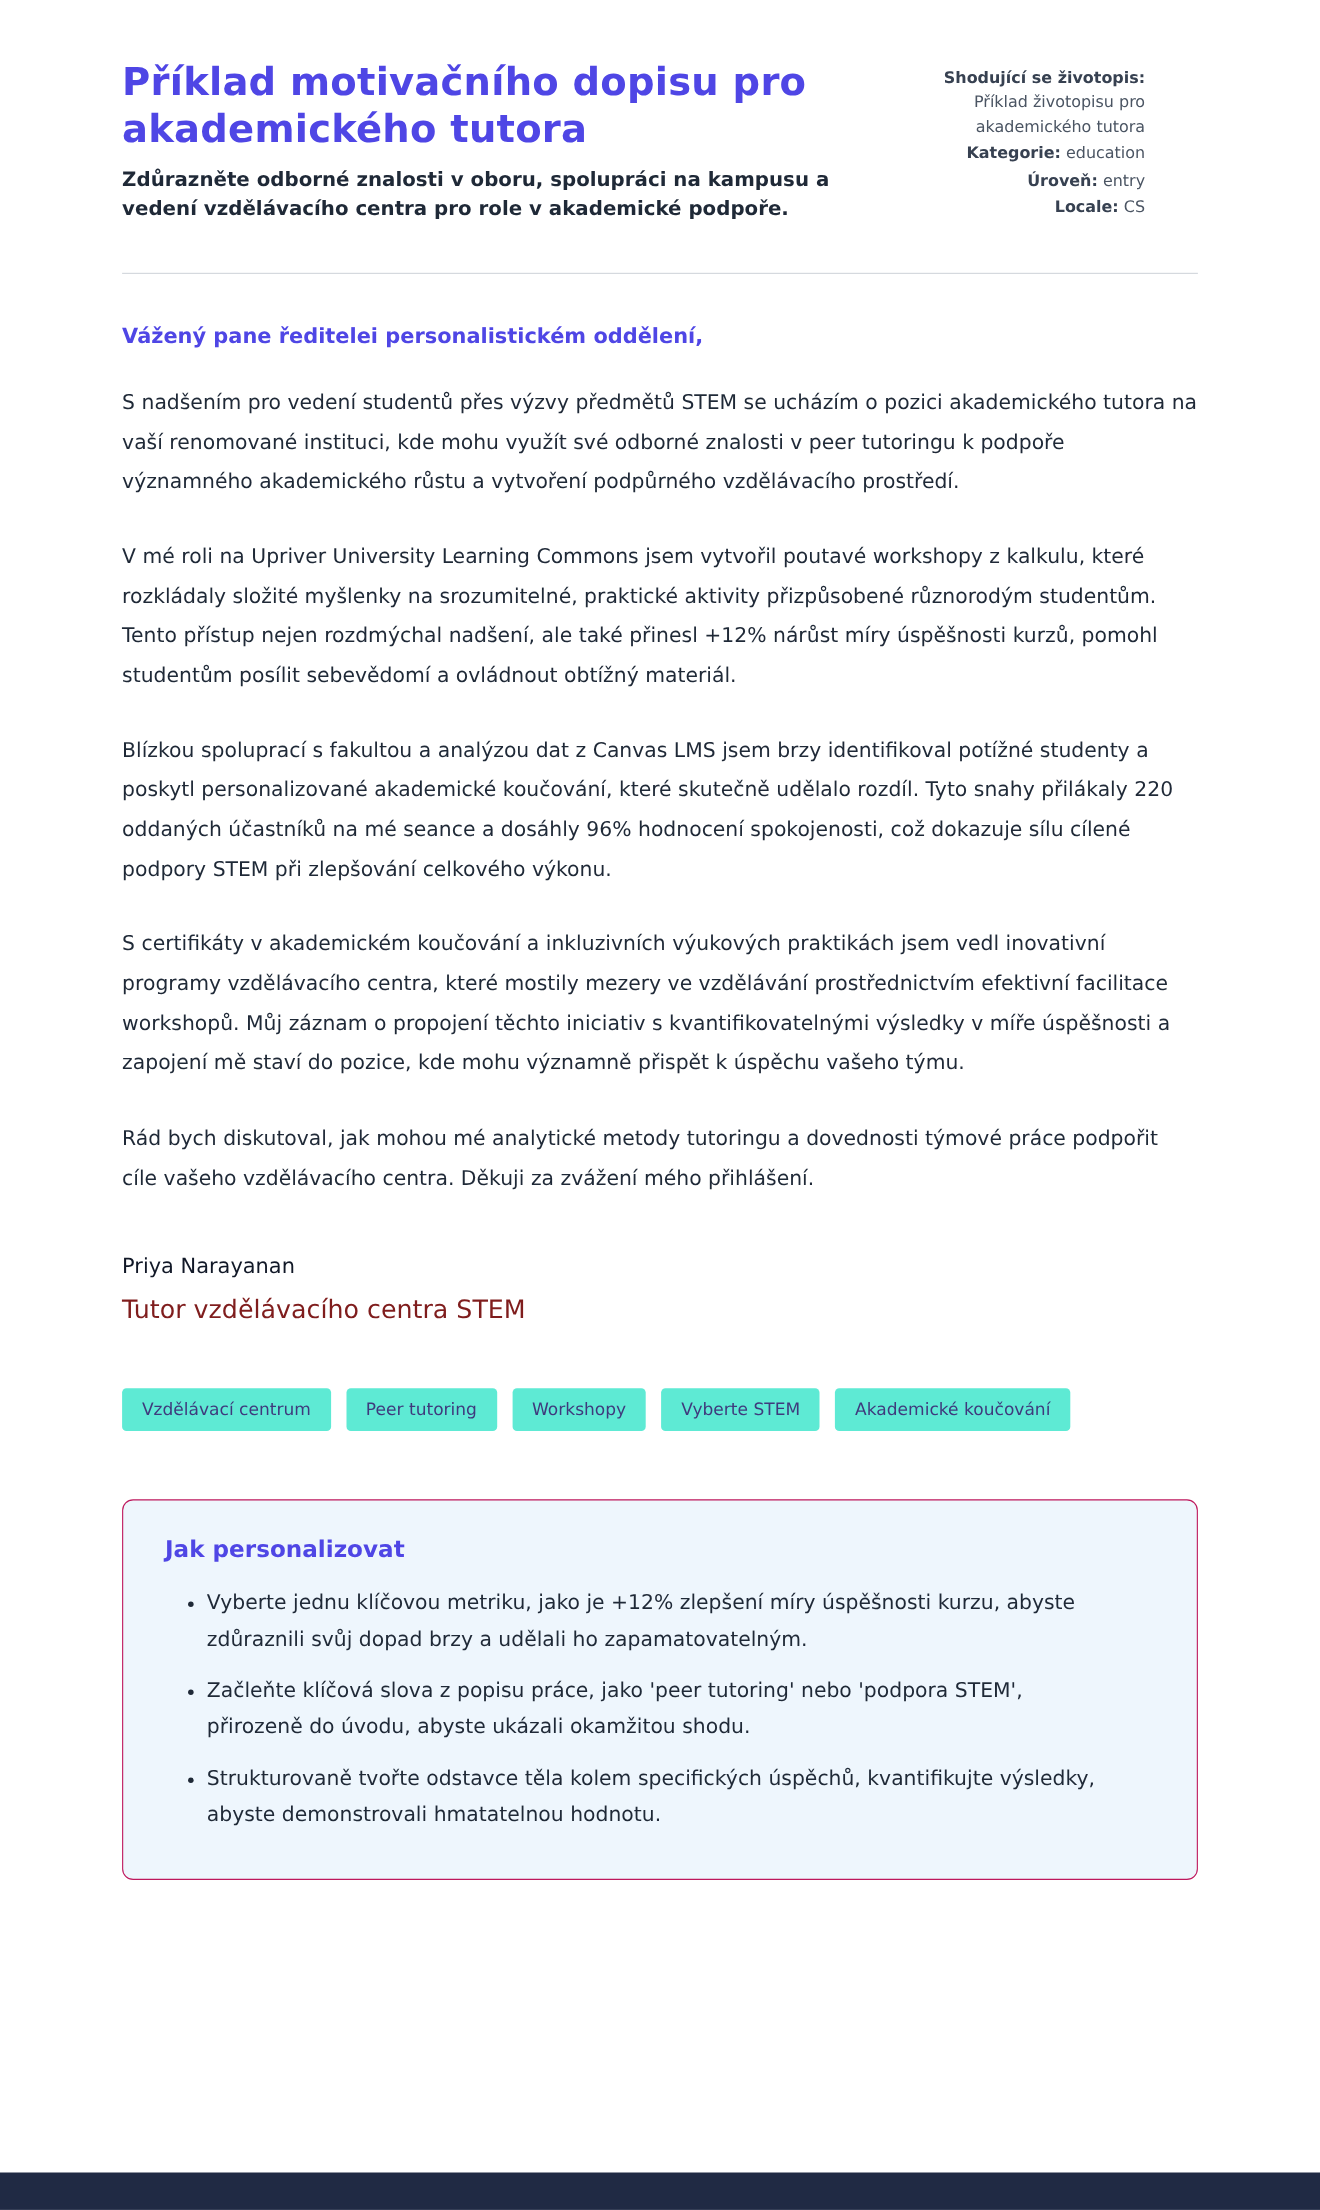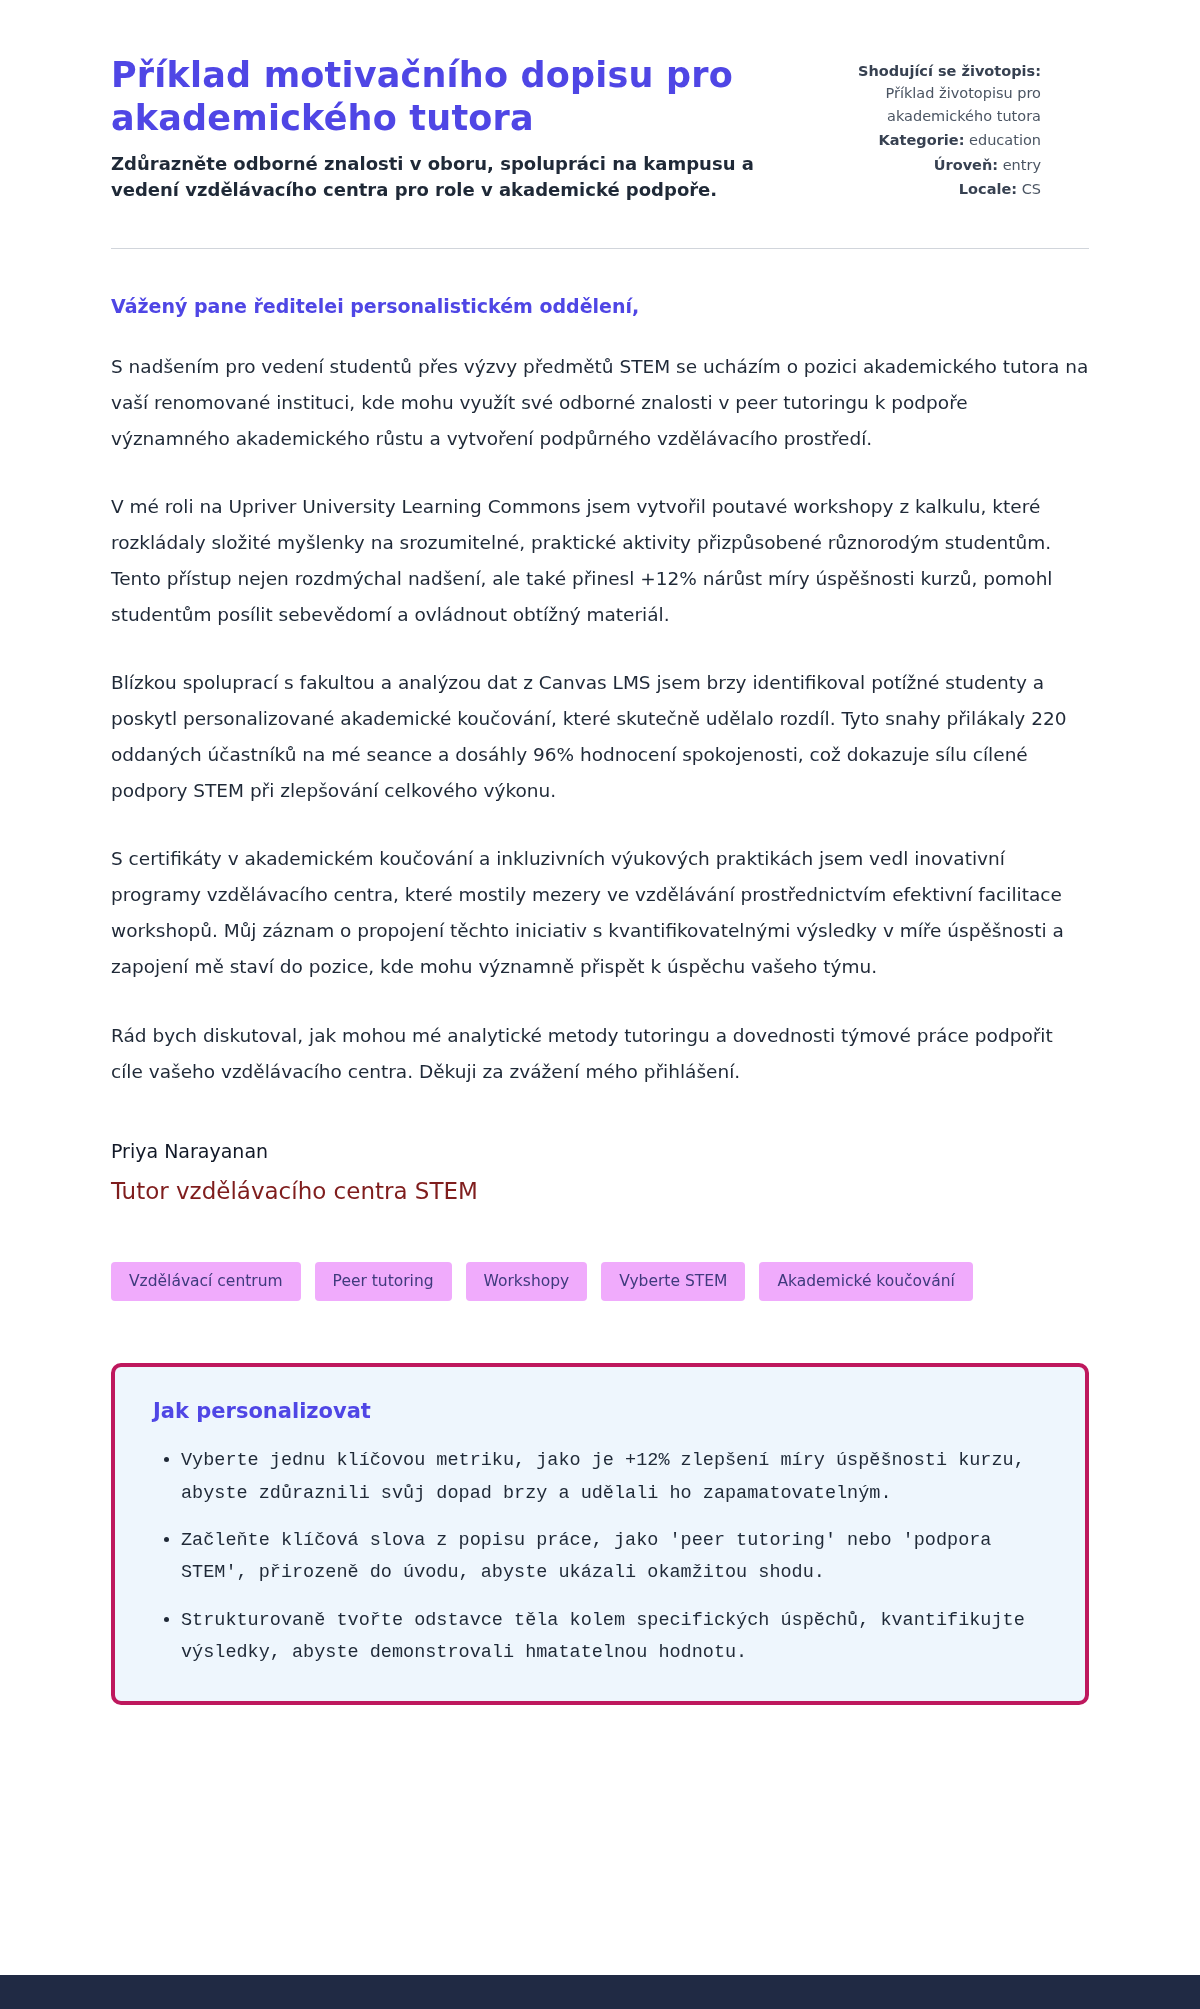--- a/index.html
+++ b/index.html
@@ -92,48 +92,47 @@
 
   
   .tags {
     display: flex;
     flex-wrap: wrap;
     gap: 14px;
     margin-top: 58px;
   }
   .tag {
     display: inline-block;
-    background: #f0abfc;
+    background: #5eead4;
     color: #3f3a7d;
     font-size: 15.5px;
     line-height: 1;
     padding: 12px 18px;
     border-radius: 4px;
     cursor: pointer;
   }
 
   
   .tips-box {
     margin-top: 62px;
     margin-bottom: 60px;
     background: #eef6fd;
-    border: 4px solid #be185d;
+    border: 1px solid #be185d;
     border-radius: 10px;
     padding: 32px 58px 30px 38px;
   }
   .tips-heading {
     margin: 0 0 22px 0;
     font-size: 21px;
     font-weight: 700;
     color: #4f46e5;
   }
   .tips-list {
-    margin: 2px;
+    margin: 12px;
     padding-left: 26px;
-    font-family: Liberation Mono, monospace;
   }
   .tips-list li {
     font-size: 18.5px;
     line-height: 1.75;
     color: #1f2937;
     margin-bottom: 15px;
   }
   .tips-list li:last-child { margin-bottom: 0; }
 
   

